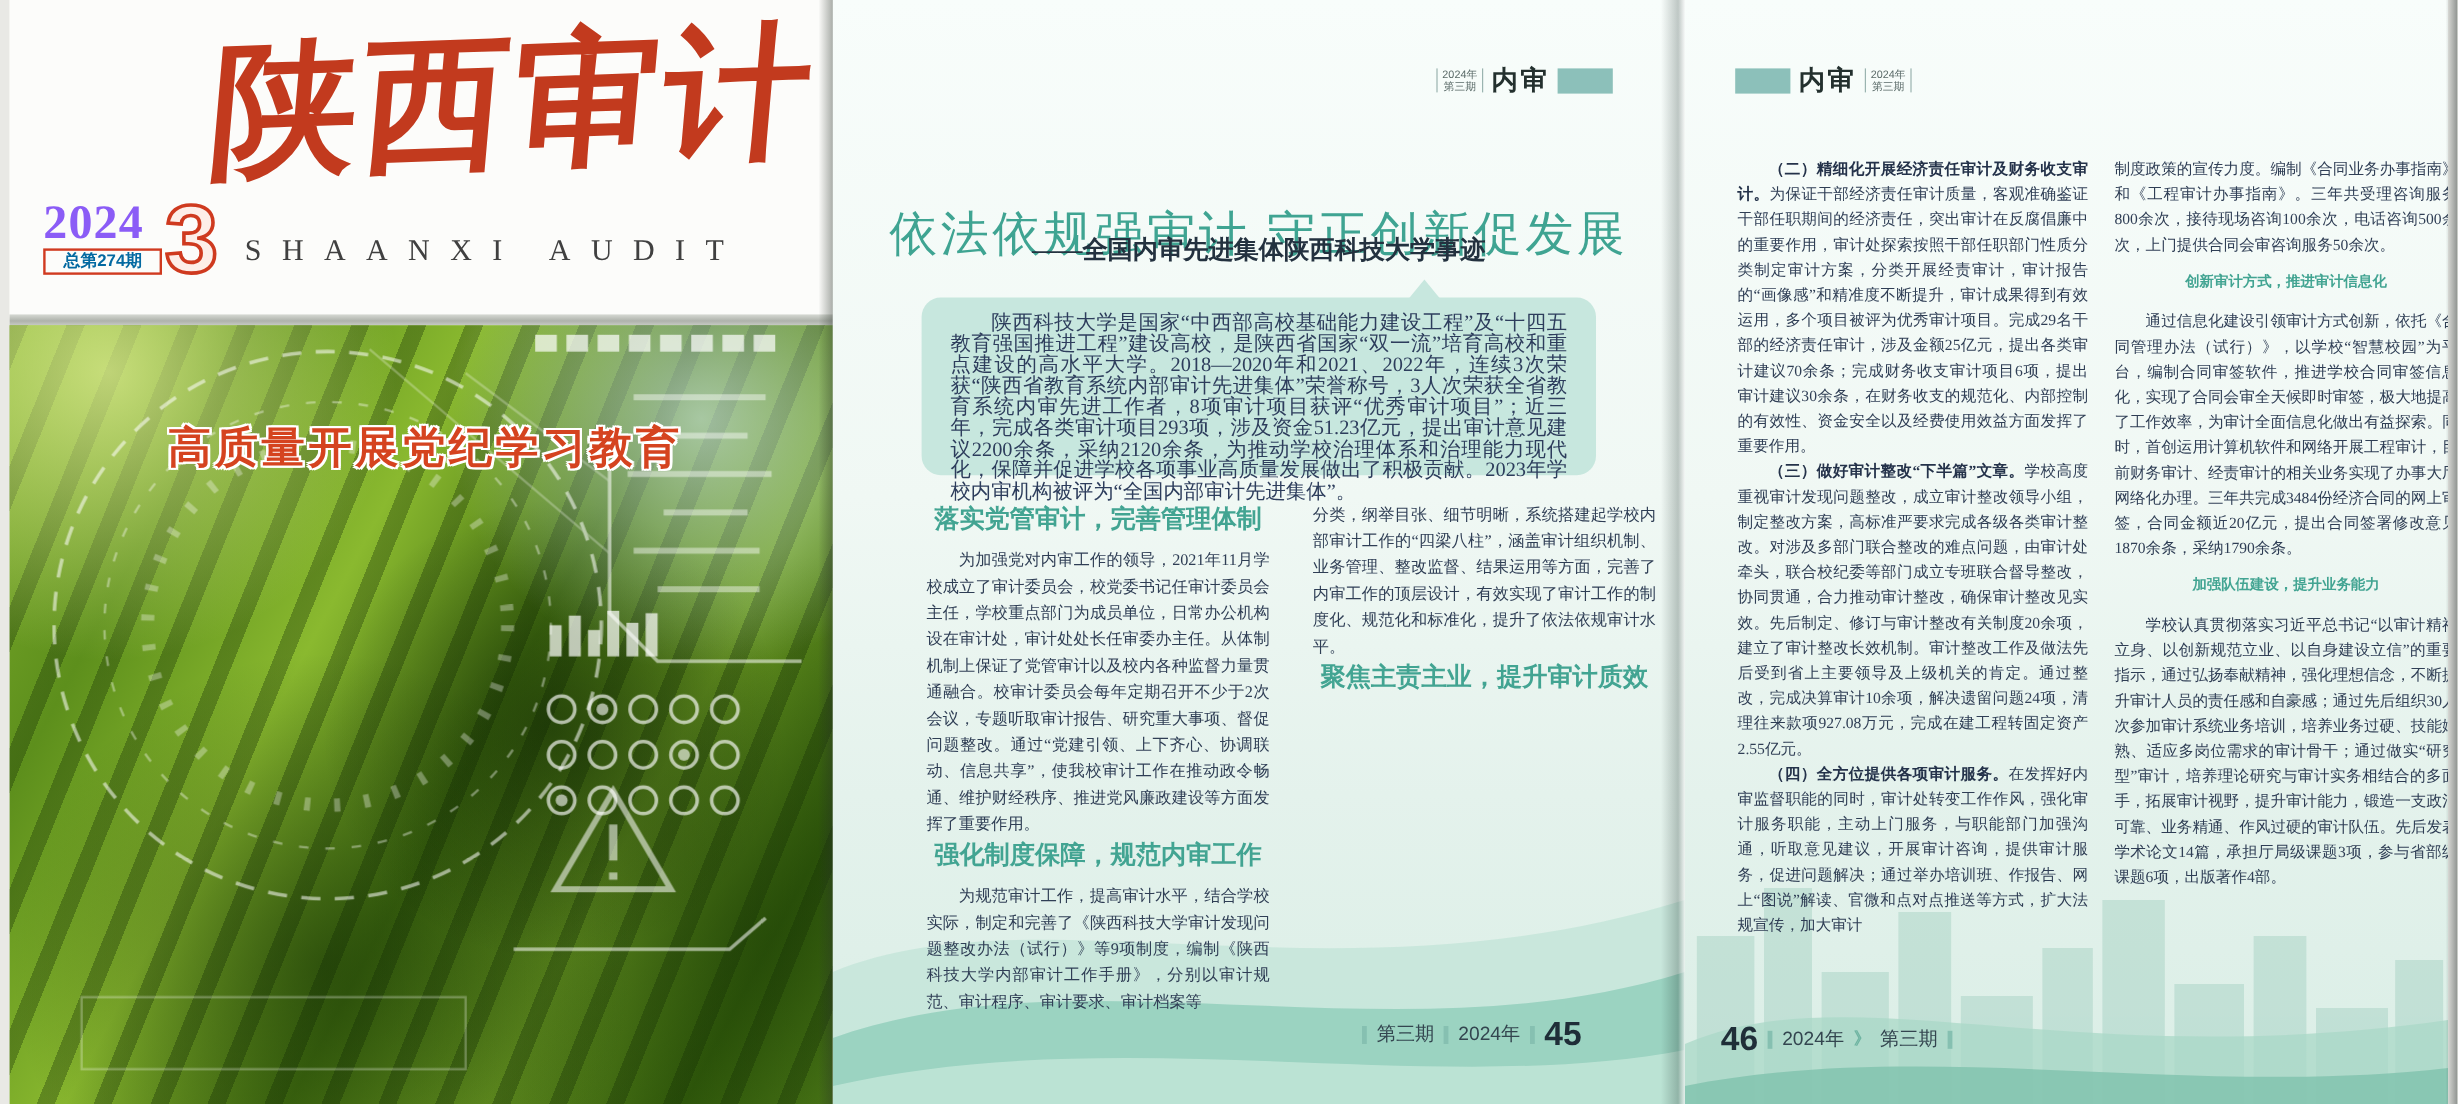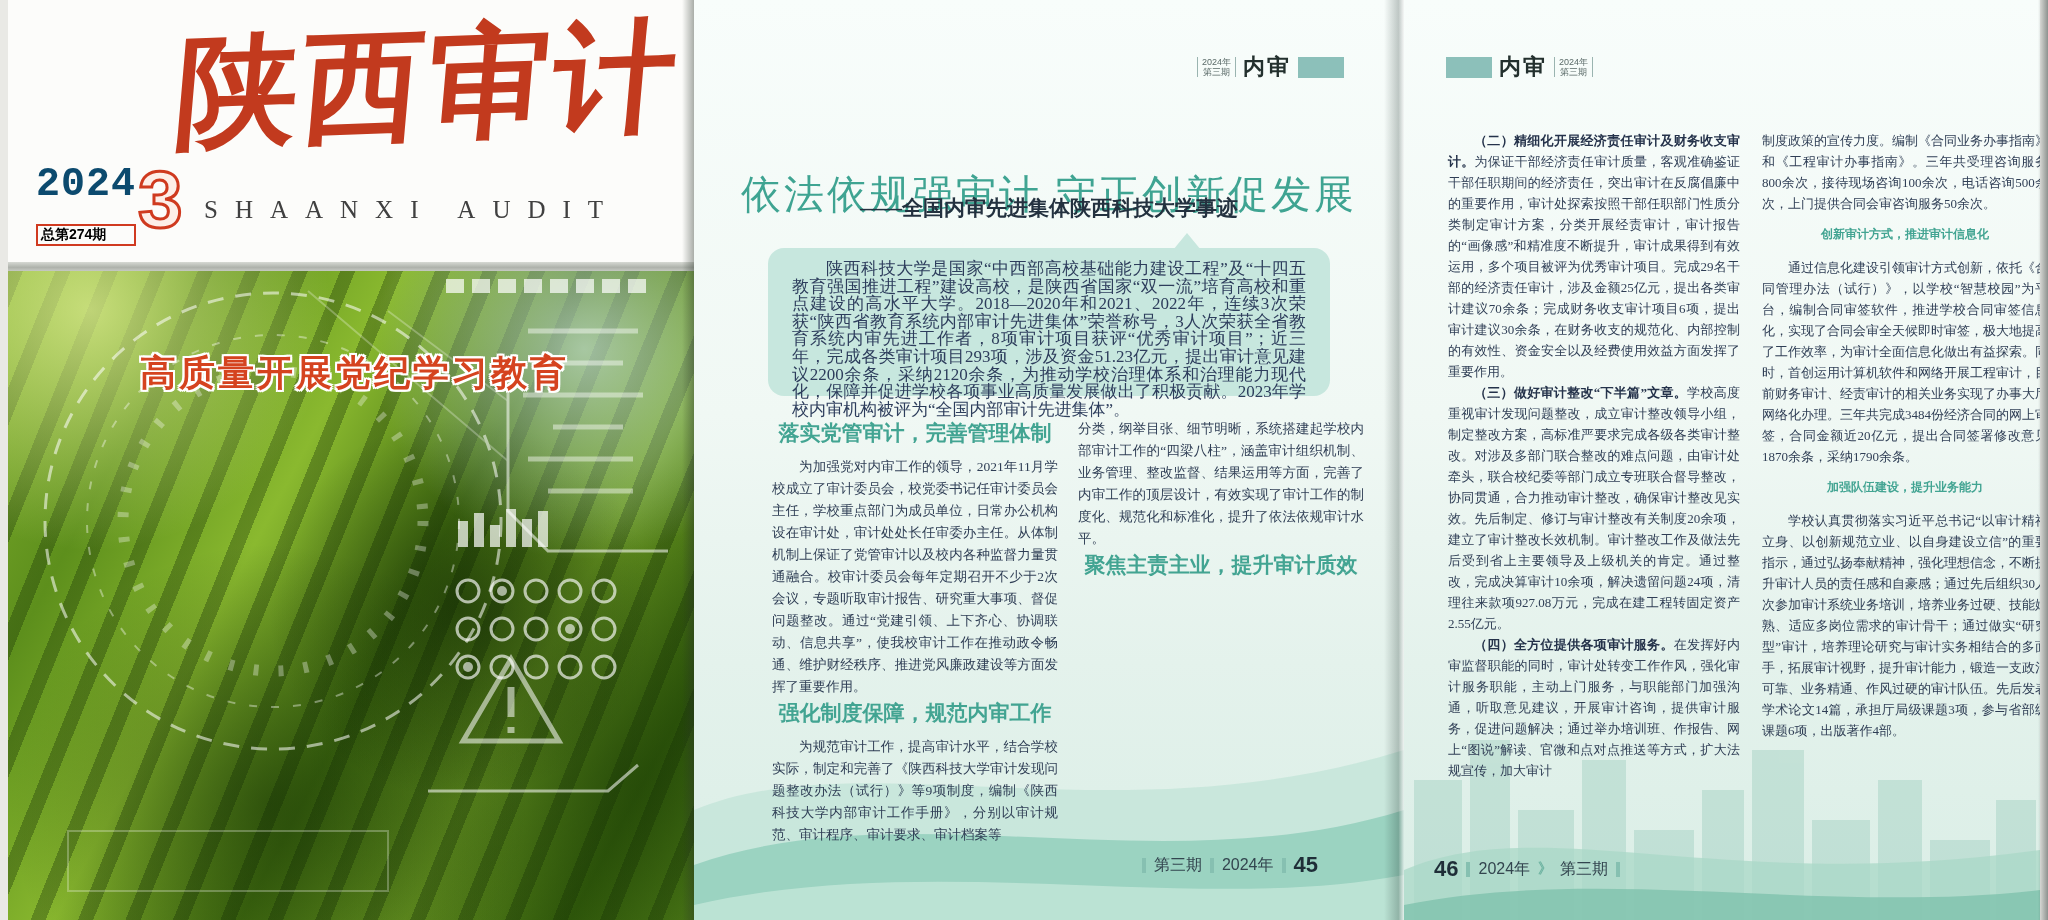--- a/index.html
+++ b/index.html
@@ -9,24 +9,24 @@
   .cover{position:absolute;left:8px;top:0;width:686px;height:920px;background:#fbfbf8;}
   .cover-top{position:absolute;left:0;top:0;width:100%;height:262px;background:#fcfcfa;}
   .notices{position:absolute;left:46px;top:16px;color:#1d1d1d;
            font-family:"Liberation Sans",sans-serif;font-size:17px;font-weight:700;line-height:1.65;}
   .title-zh{position:absolute;left:168px;top:16px;width:516px;color:#c23a1e;
             font-family:"DejaVu Serif",serif;font-size:122px;font-weight:700;line-height:1.1;
             transform:rotate(-2deg) skewX(-7deg);letter-spacing:4px;white-space:nowrap;}
   .title-en{position:absolute;left:196px;top:196px;width:480px;color:#404040;
             font-family:"Liberation Serif",serif;font-size:25px;letter-spacing:17px;white-space:nowrap;}
   .issue-block{position:absolute;left:28px;top:166px;display:flex;align-items:flex-start;}
-  .issue-year{color:#0c4a6e;font-family:Liberation Mono, monospace;font-size:40px;font-weight:800;
+  .issue-year{color:#8b5cf6;font-family:Liberation Serif, serif;font-size:40px;font-weight:800;
               line-height:.95;letter-spacing:1px;}
-  .issue-total{margin-top:20px;border:2px solid #d03a20;color:#000000;font-size:14px;font-weight:700;
-               font-family:"Liberation Sans",sans-serif;padding:0 3px;line-height:1.25;white-space:nowrap;}
+  .issue-total{margin-top:3px;border:2px solid #d03a20;color:#0369a1;font-size:14px;font-weight:700;
+               font-family:"Liberation Sans",sans-serif;padding:0 15px;line-height:1.25;white-space:nowrap;}
   .issue-no{margin-left:2px;font-family:"Liberation Sans",sans-serif;font-size:80px;font-weight:800;
             line-height:.85;color:#fdeee8;-webkit-text-stroke:3px #cf3a1f;text-shadow:0 0 1px #cf3a1f;}
   .cover-sep{position:absolute;left:0;top:262px;width:100%;height:9px;
              background:linear-gradient(180deg,#d6d9d3,#aeb2ab 60%,#c6c9c3);}
   .cover-photo{position:absolute;left:0;top:271px;width:100%;height:649px;overflow:hidden;
     background:
       radial-gradient(circle at 84% 12%, rgba(225,248,255,.6), transparent 26%),
       radial-gradient(circle at 12% 6%, rgba(228,242,150,.75), transparent 28%),
       radial-gradient(circle at 66% 52%, rgba(8,28,0,.55), transparent 34%),
       radial-gradient(circle at 38% 82%, rgba(12,38,2,.5), transparent 38%),
@@ -51,38 +51,38 @@
   .hdr .sq{width:46px;height:21px;background:#8cc0ba;}
   .col{position:absolute;text-align:justify;}
   .col p{margin:0;text-indent:2em;}
   .col p.noind{text-indent:0;}
   .col b{color:#24324a;}
   .subhead{font-family:"Liberation Sans",sans-serif;font-weight:800;color:#42a492;
            text-align:center;text-indent:0 !important;}
   .ftr{position:absolute;display:flex;align-items:center;gap:8px;
        font-family:"Liberation Sans",sans-serif;font-size:16px;color:#33454f;}
   .ftr .bar{width:4px;height:15px;background:#86c0b1;}
-  .ftr .pg{font-size:22px;font-weight:800;color:#1f2e38;}
+  .ftr .pg{font-size:28px;font-weight:800;color:#1f2e38;}
   .ftr .chev{color:#6fb4a2;font-size:14px;font-weight:700;}
   
   .page45{left:694px;width:710px;}
   .p45-hdr{top:52px;right:60px;}
   .p45-title{position:absolute;left:40px;right:40px;top:140px;text-align:center;color:#3fa492;
              font-family:"Liberation Sans",sans-serif;font-size:40px;font-weight:400;letter-spacing:3px;}
   .p45-sub{position:absolute;left:40px;right:40px;top:194px;text-align:center;color:#23313f;
            font-size:21px;font-weight:700;}
   .introbox{position:absolute;left:74px;top:248px;width:562px;height:148px;background:#c7e7de;
             border-radius:16px;padding:12px 24px 0;box-sizing:border-box;color:#2d3d5c;
             font-size:17px;line-height:17.6px;text-align:justify;text-indent:2em;}
   .introbox::before{content:"";position:absolute;top:-15px;left:72%;width:0;height:0;
             border-left:14px solid transparent;border-right:14px solid transparent;
             border-bottom:17px solid #c7e7de;}
   .p45 .col{top:418px;height:445px;font-size:13.5px;line-height:22px;}
   .p45c1{left:78px;width:286px;}
-  .p45c2{left:384px;width:286px;}
+  .p45c2{left:400px;width:286px;}
   .page45 .subhead{font-size:21px;margin:4px 0 12px;}
   .p45-ftr{bottom:42px;right:86px;}
   
   .page46{left:1404px;width:636px;}
   .p46-hdr{top:52px;left:42px;}
   .p46 .col{top:130px;height:740px;font-size:13px;line-height:21px;}
   .p46c1{left:44px;width:292px;}
   .p46c2{left:358px;width:286px;}
   .page46 .subhead{font-size:12px;margin:10px 0 12px;}
   .p46-ftr{bottom:38px;left:30px;}

